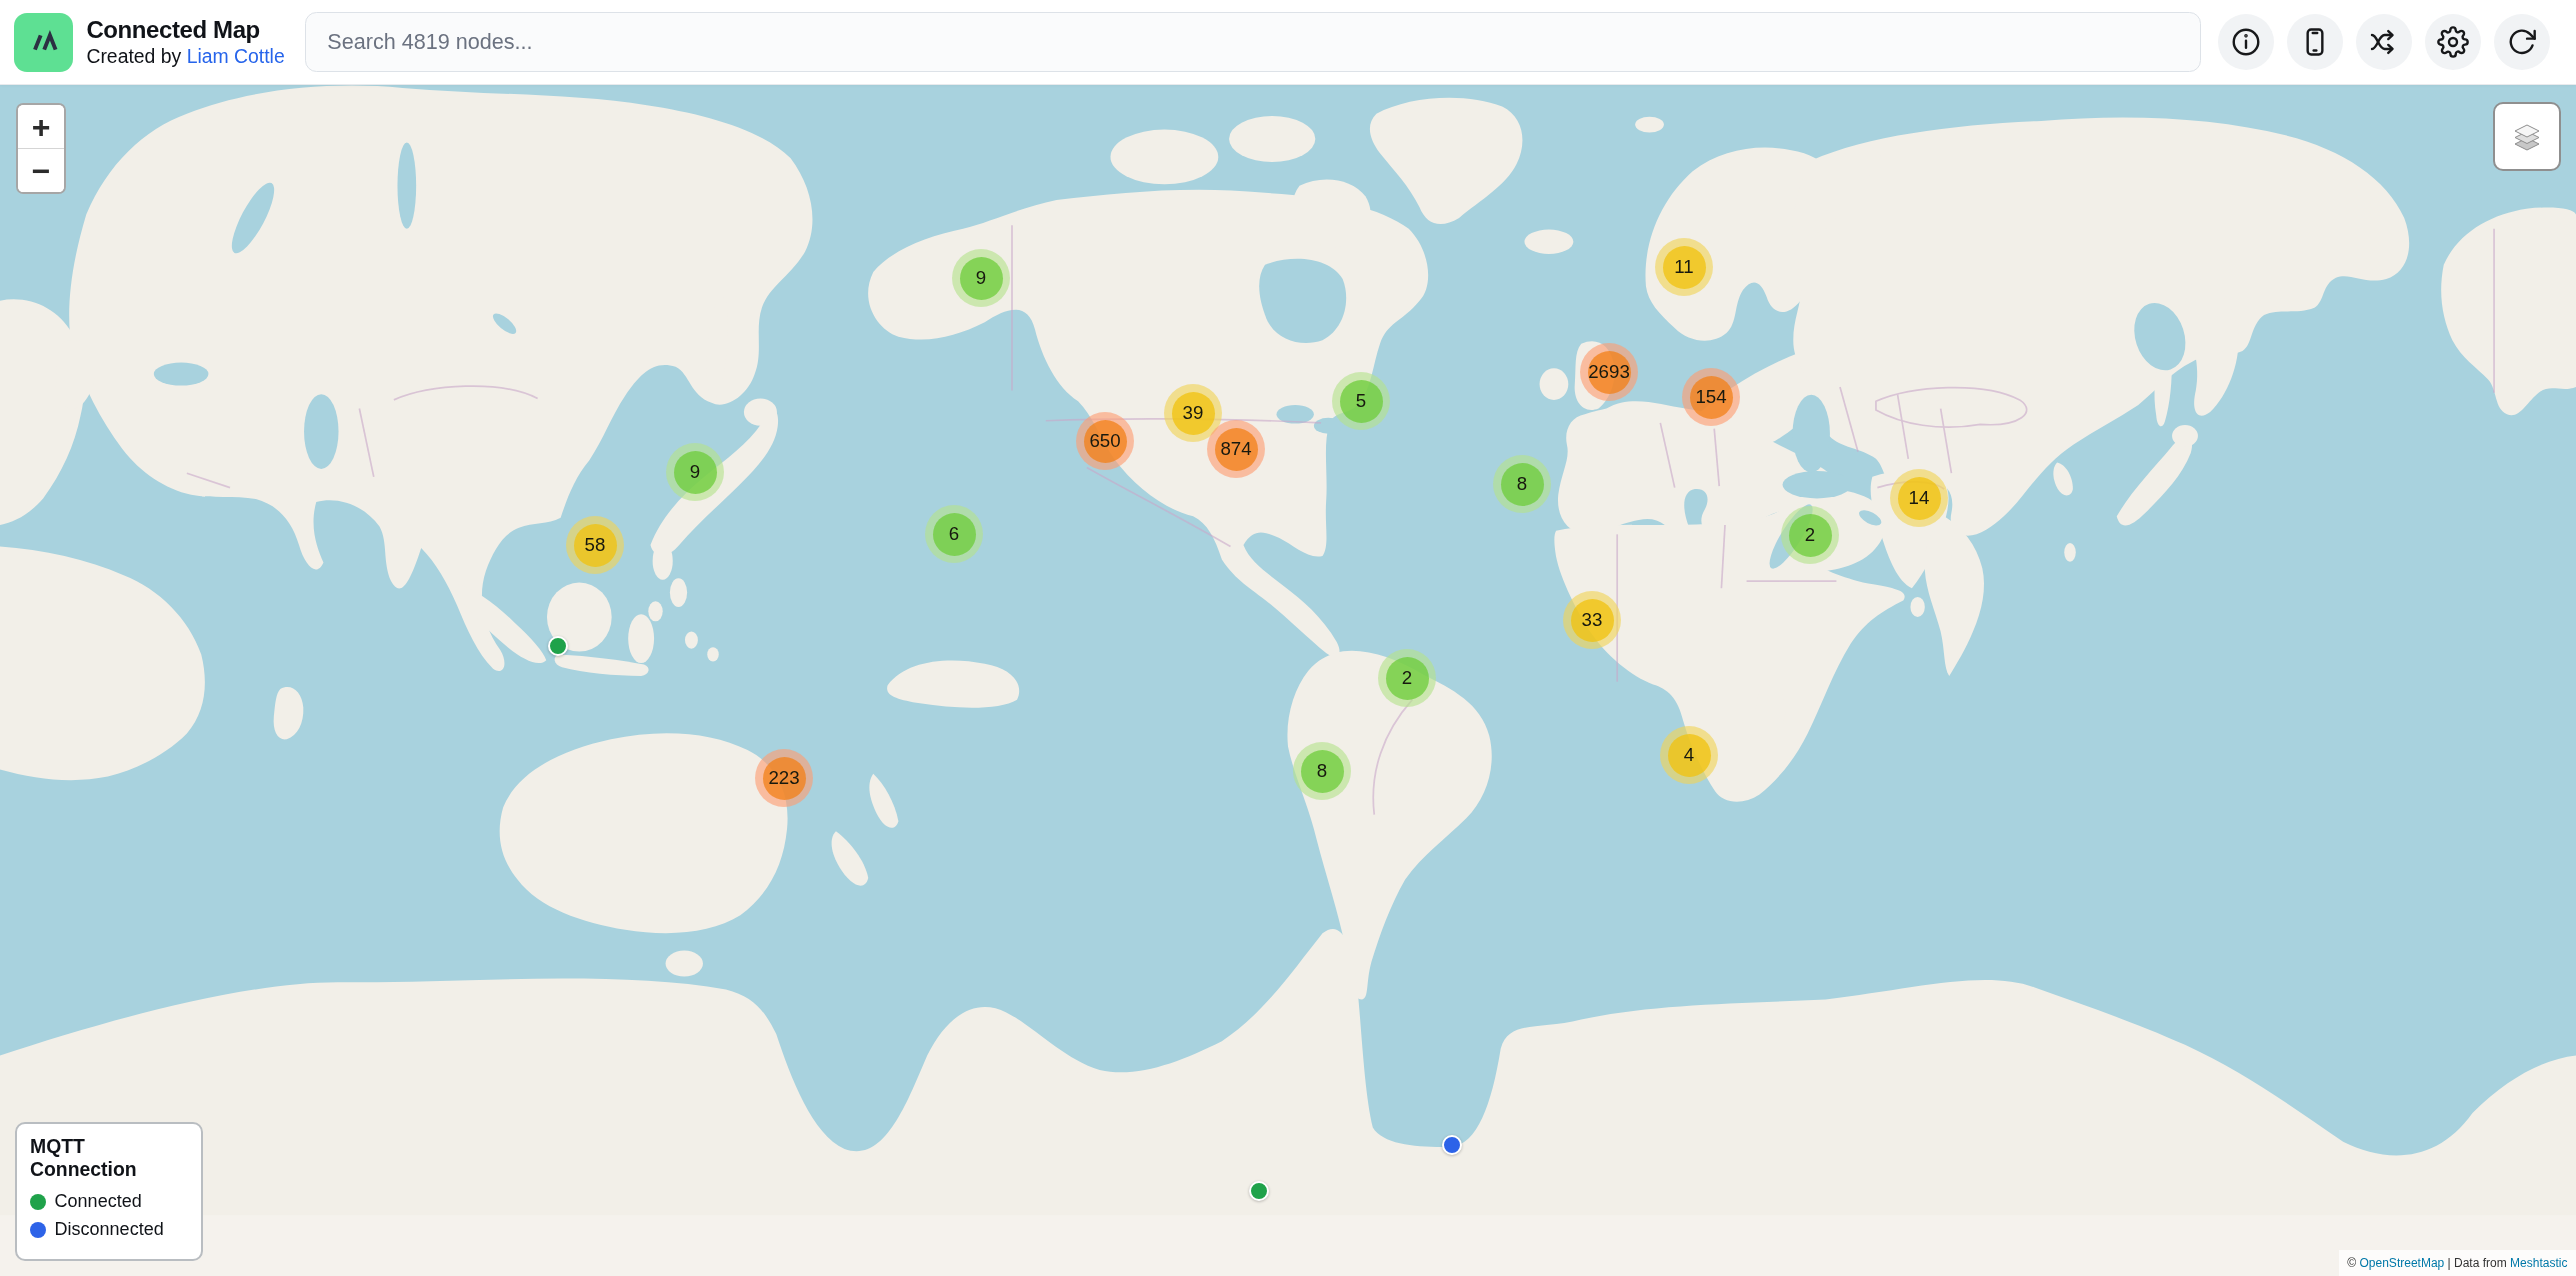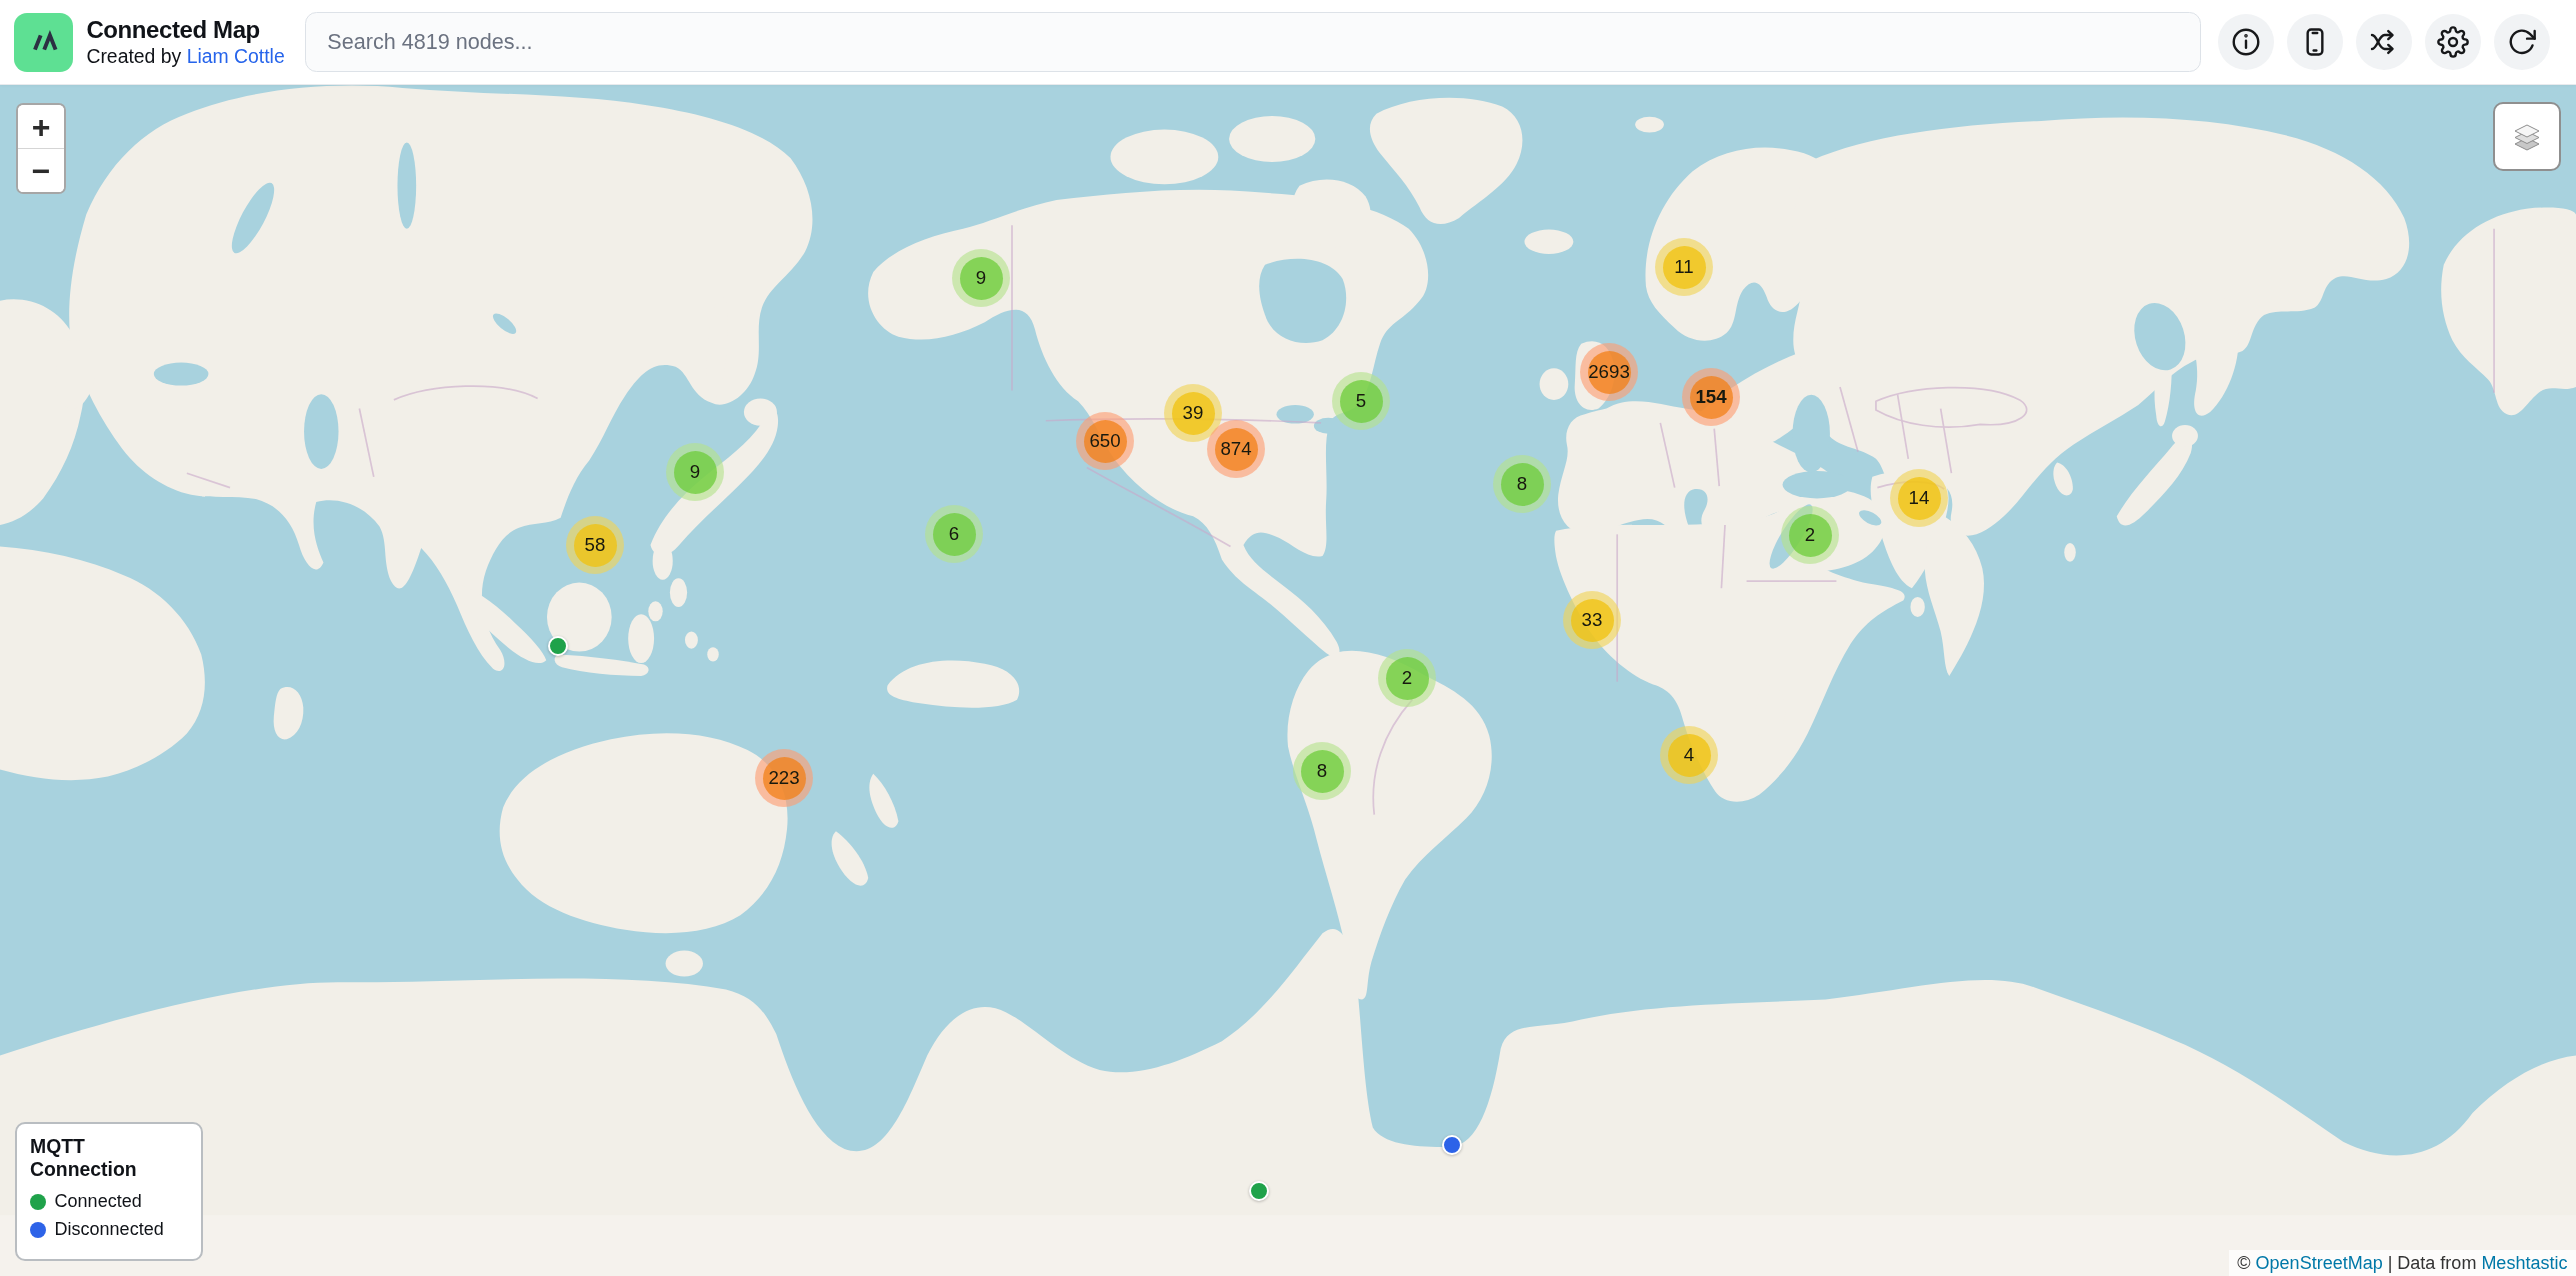--- a/index.html
+++ b/index.html
@@ -63,21 +63,21 @@
   }
   .legend{
     position:absolute;left:15px;bottom:16px;width:188px;background:#fff;border:2.2px solid #b9bdc1;
     border-radius:10px;box-sizing:border-box;padding:11.5px 13px;z-index:40;
   }
   .legend-title{font-size:19.4px;font-weight:700;color:#101318;margin-bottom:10px;}
   .legend-row{display:flex;align-items:center;gap:8.6px;margin-bottom:7.2px;font-size:18px;color:#101318;}
   .legend-dot{width:16px;height:16px;border-radius:50%;flex:0 0 auto;}
   .attribution{
     position:absolute;right:0;bottom:0;height:26px;line-height:26px;background:rgba(255,255,255,.78);
-    font-size:18px;color:#333;padding:0 8.6px 1.4px 8.6px;z-index:40;white-space:nowrap;
+    font-size:12px;color:#333;padding:0 8.6px 1.4px 8.6px;z-index:40;white-space:nowrap;
   }
   .attribution a{color:#0078A8;text-decoration:none;cursor:pointer;}
 </style>
 </head>
 <body>
 
 <div class="header">
   <div class="brand">
     <div class="logo">
       <svg viewBox="0 0 52 52" width="37" height="37" stroke="#2C3043" stroke-width="5.5" fill="none" stroke-linecap="butt" stroke-linejoin="miter">
@@ -263,21 +263,21 @@
       <div class="cluster" style="left: 1236px; top: 364px; background: rgba(253, 156, 115, 0.62);">
         <div class="cluster-inner" style="background: rgba(241, 128, 23, 0.75);">874</div>
       </div>
       <div class="cluster" style="left: 1361px; top: 316px; background: rgba(181, 226, 140, 0.62);">
         <div class="cluster-inner" style="background: rgba(110, 204, 57, 0.75);">5</div>
       </div>
       <div class="cluster" style="left: 1609px; top: 287px; background: rgba(253, 156, 115, 0.62);">
         <div class="cluster-inner" style="background: rgba(241, 128, 23, 0.75);">2693</div>
       </div>
       <div class="cluster" style="left: 1711px; top: 312px; background: rgba(253, 156, 115, 0.62);">
-        <div class="cluster-inner" style="background: rgba(241, 128, 23, 0.75); font-weight: bold;">154</div>
+        <div class="cluster-inner" style="background: rgba(241, 128, 23, 0.75);">154</div>
       </div>
       <div class="cluster" style="left: 1684px; top: 182px; background: rgba(241, 211, 87, 0.62);">
         <div class="cluster-inner" style="background: rgba(240, 194, 12, 0.75);">11</div>
       </div>
       <div class="cluster" style="left: 1522px; top: 399px; background: rgba(181, 226, 140, 0.62);">
         <div class="cluster-inner" style="background: rgba(110, 204, 57, 0.75);">8</div>
       </div>
       <div class="cluster" style="left: 1810px; top: 450px; background: rgba(181, 226, 140, 0.62);">
         <div class="cluster-inner" style="background: rgba(110, 204, 57, 0.75);">2</div>
       </div>

